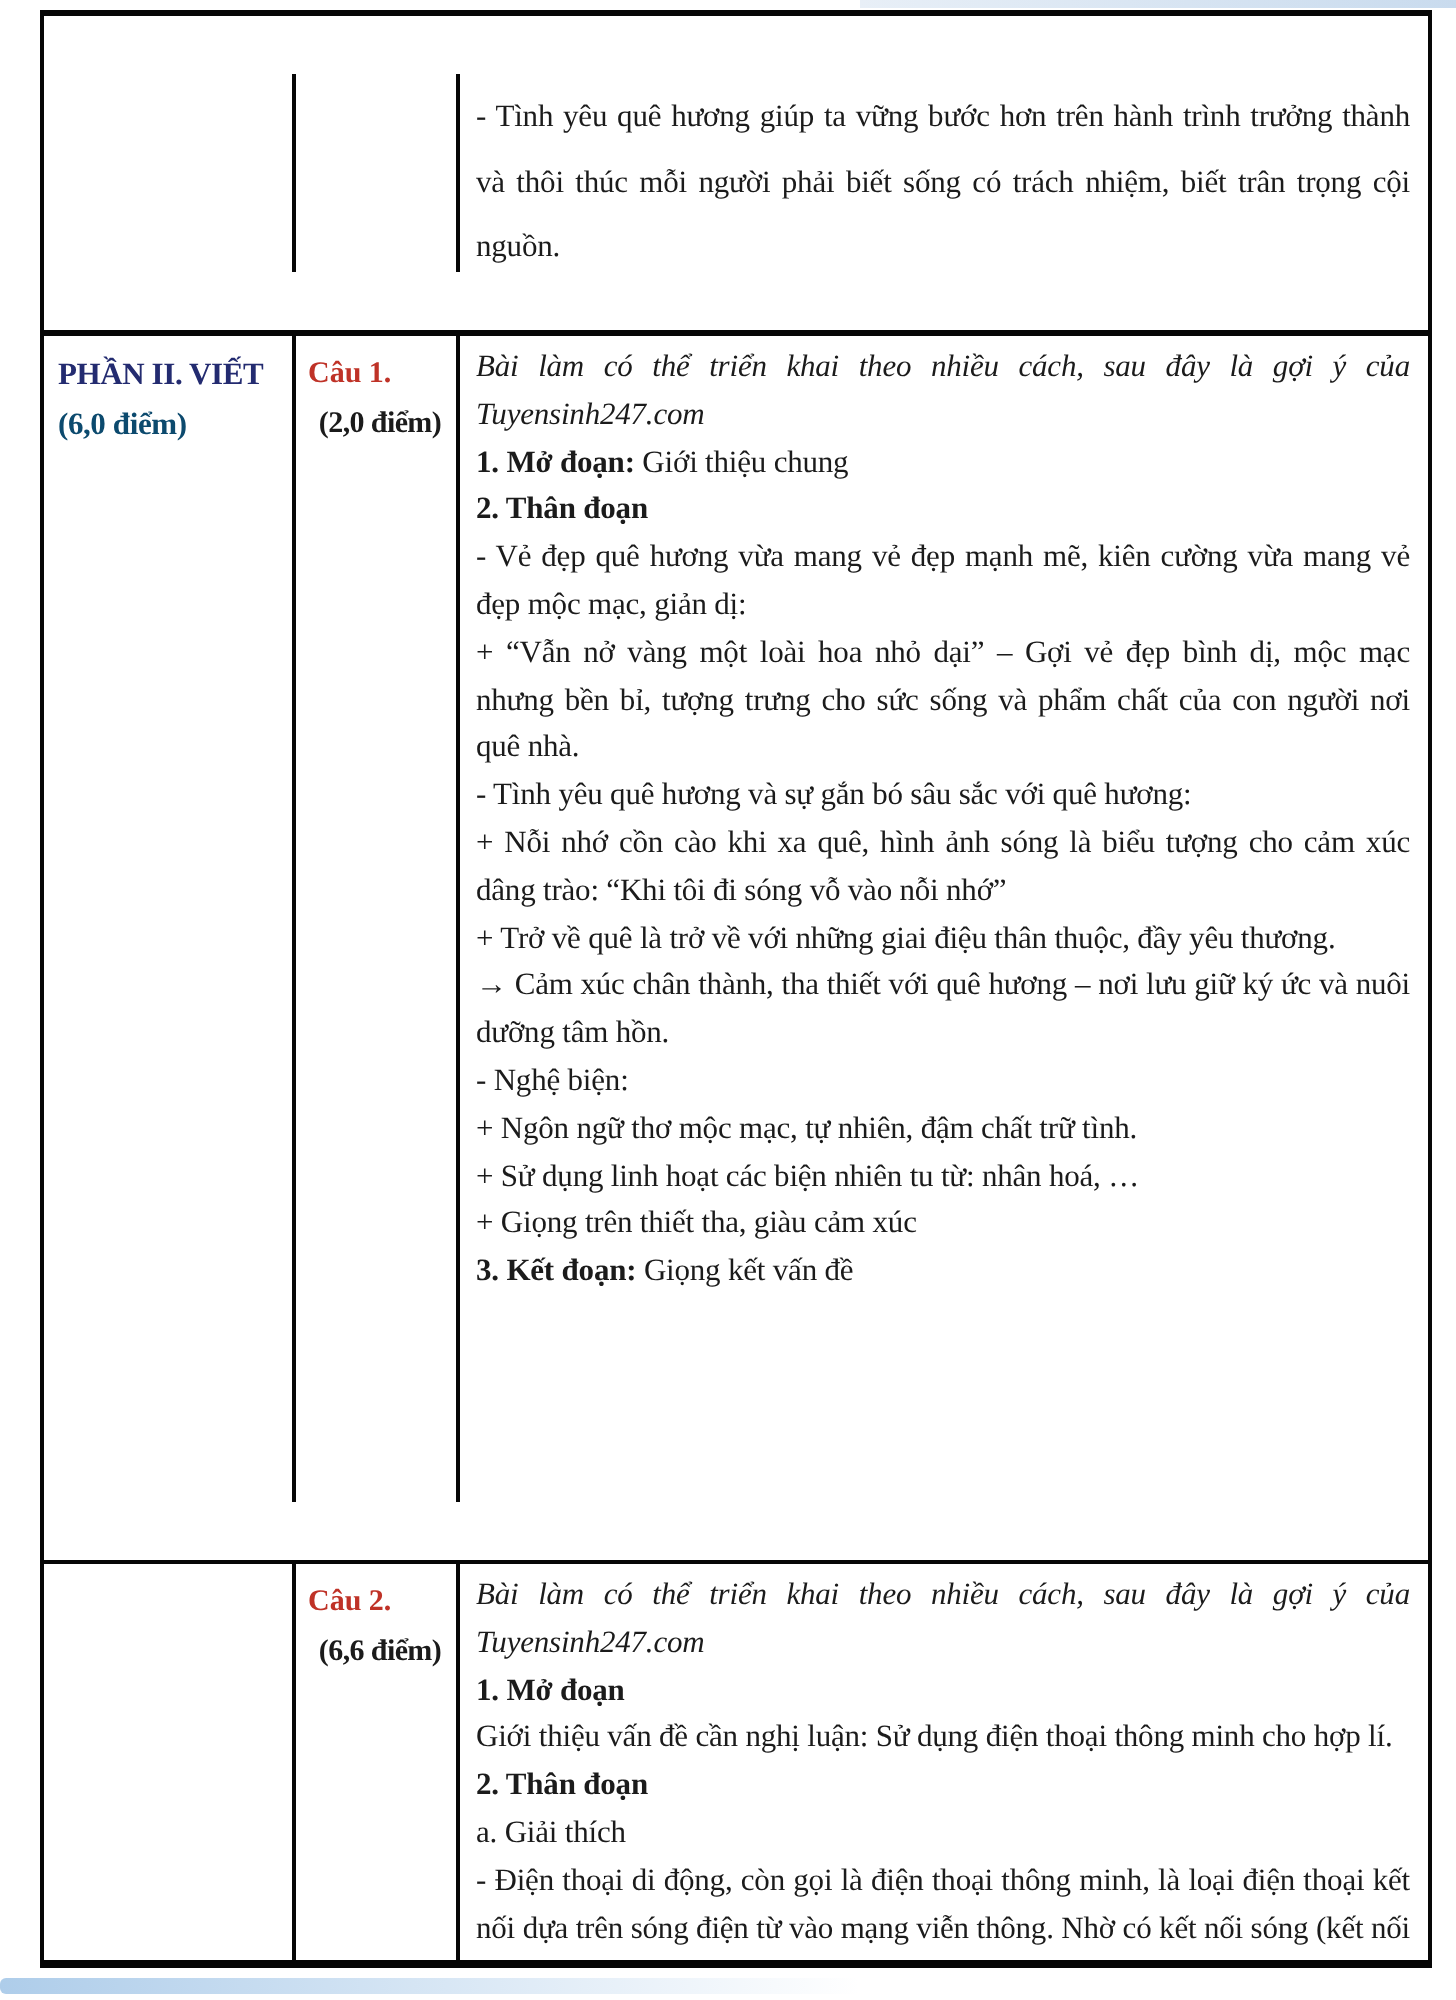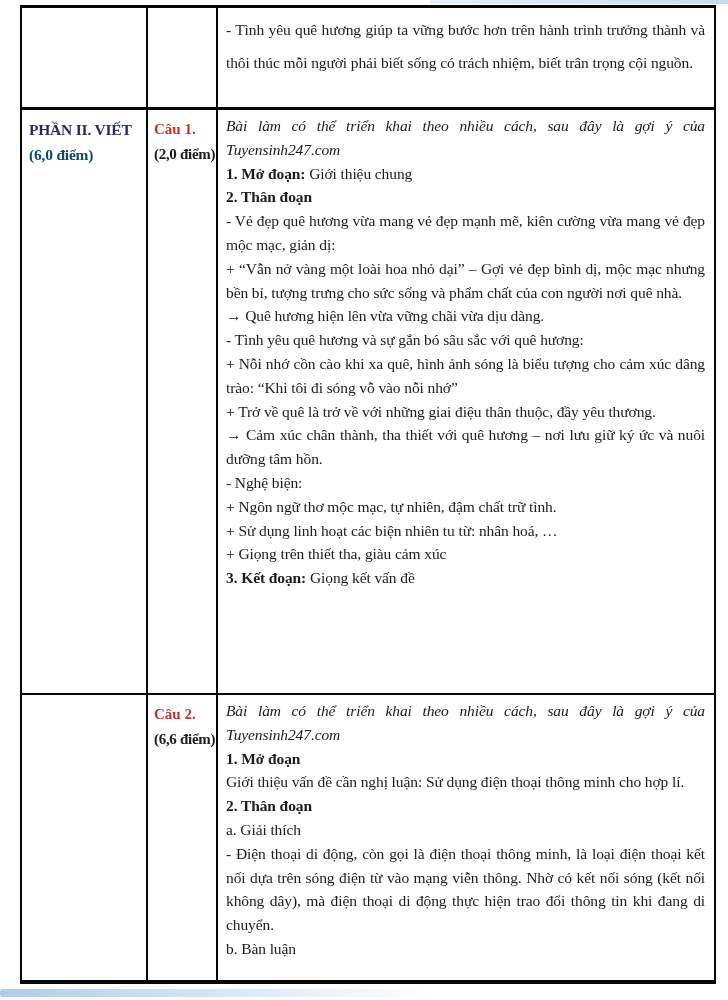--- a/index.html
+++ b/index.html
@@ -17,36 +17,36 @@
     position:absolute;top:989px;left:0;width:430px;height:8px;
     background:linear-gradient(to right,#aecdea,rgba(255,255,255,0));
     border-radius:3px;
   }
   .doc-table{
     position:absolute;left:20px;top:5px;width:696px;height:979px;
     border:2.5px solid #060606;border-top-width:3px;border-bottom-width:4.5px;
     box-sizing:border-box;background:#fff;
     display:flex;flex-direction:column;
   }
-  .trow{display:flex;box-sizing:border-box;overflow:hidden;}
+  .trow{display:flex;box-sizing:border-box;overflow:hidden;margin-top:29px;}
   .trow.r1{height:99px;}
   .trow.r2{height:586px;border-top:3px solid #060606;}
   .trow.r3{flex:1;border-top:2.5px solid #060606;}
   .cell{box-sizing:border-box;overflow:hidden;}
   .c1{width:126px;border-right:2.5px solid #060606;padding:7px 4px 4px 7px;}
-  .c2{width:70px;border-right:2.5px solid #060606;padding:7px 2px 0 6px;}
+  .c2{width:82px;border-right:2.5px solid #060606;padding:7px 2px 0 6px;}
   .c3{flex:1;padding:4px 9px 0 8px;}
   .c3 .para{margin:0;text-align:justify;font-size:15.5px;line-height:23.8px;letter-spacing:-0.1px;}
   .r1 .c3 .para{line-height:32.5px;padding-top:2px;}
   .s-n{font-weight:normal;font-style:normal;}
   .s-b{font-weight:bold;}
   .s-i{font-style:italic;}
   .section-line{font-weight:bold;font-size:15.5px;line-height:25px;letter-spacing:-0.2px;white-space:nowrap;}
   .q-label{font-weight:bold;font-size:15px;line-height:25px;white-space:nowrap;}
-  .q-points{font-weight:bold;font-size:15px;line-height:25px;letter-spacing:-0.3px;white-space:nowrap;}
+  .q-points{font-weight:bold;font-size:15px;line-height:25px;letter-spacing:-0.3px;white-space:nowrap;text-align:center;}
 </style>
 </head>
 <body>
 
 <div class="scan-strip-top"></div>
 
 <div class="doc-table">
 
   <div class="trow r1">
     <div class="cell c1"></div>
@@ -64,21 +64,20 @@
     <div class="cell c2">
       <div class="q-label" style="color:#bf3227">Câu 1.</div>
       <div class="q-points">(2,0 điểm)</div>
     </div>
     <div class="cell c3">
         <p class="para"><span class="s-i">Bài làm có thể triển khai theo nhiều cách, sau đây là gợi ý của Tuyensinh247.com</span></p>
         <p class="para"><span class="s-b">1. Mở đoạn: </span><span class="s-n">Giới thiệu chung</span></p>
         <p class="para"><span class="s-b">2. Thân đoạn</span></p>
         <p class="para"><span class="s-n">- Vẻ đẹp quê hương vừa mang vẻ đẹp mạnh mẽ, kiên cường vừa mang vẻ đẹp mộc mạc, giản dị:</span></p>
         <p class="para"><span class="s-n">+ “Vẫn nở vàng một loài hoa nhỏ dại” – Gợi vẻ đẹp bình dị, mộc mạc nhưng bền bỉ, tượng trưng cho sức sống và phẩm chất của con người nơi quê nhà.</span></p>
-        <p class="para"><span class="s-n">→ Quê hương hiện lên vừa vững chãi vừa dịu dàng.</span></p>
         <p class="para"><span class="s-n">- Tình yêu quê hương và sự gắn bó sâu sắc với quê hương:</span></p>
         <p class="para"><span class="s-n">+ Nỗi nhớ cồn cào khi xa quê, hình ảnh sóng là biểu tượng cho cảm xúc dâng trào: “Khi tôi đi sóng vỗ vào nỗi nhớ”</span></p>
         <p class="para"><span class="s-n">+ Trở về quê là trở về với những giai điệu thân thuộc, đầy yêu thương.</span></p>
         <p class="para"><span class="s-n">→ Cảm xúc chân thành, tha thiết với quê hương – nơi lưu giữ ký ức và nuôi dưỡng tâm hồn.</span></p>
         <p class="para"><span class="s-n">- Nghệ biện:</span></p>
         <p class="para"><span class="s-n">+ Ngôn ngữ thơ mộc mạc, tự nhiên, đậm chất trữ tình.</span></p>
         <p class="para"><span class="s-n">+ Sử dụng linh hoạt các biện nhiên tu từ: nhân hoá, …</span></p>
         <p class="para"><span class="s-n">+ Giọng trên thiết tha, giàu cảm xúc</span></p>
         <p class="para"><span class="s-b">3. Kết đoạn: </span><span class="s-n">Giọng kết vấn đề</span></p>
       </div>

